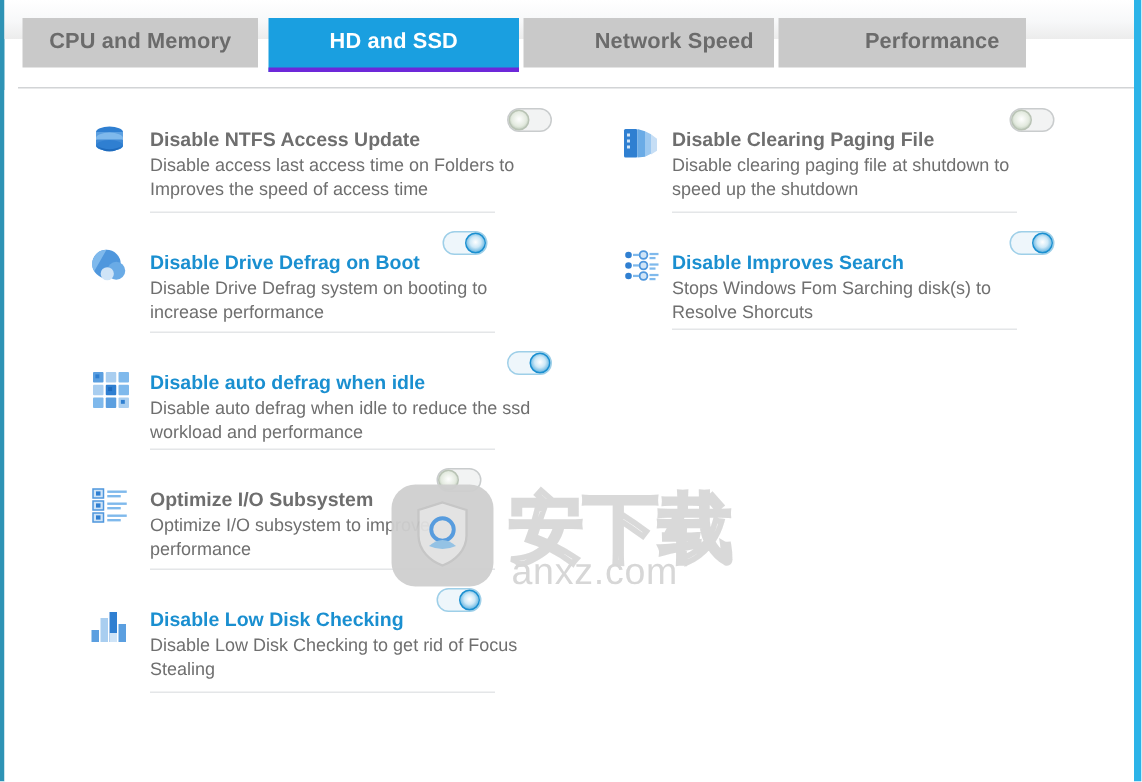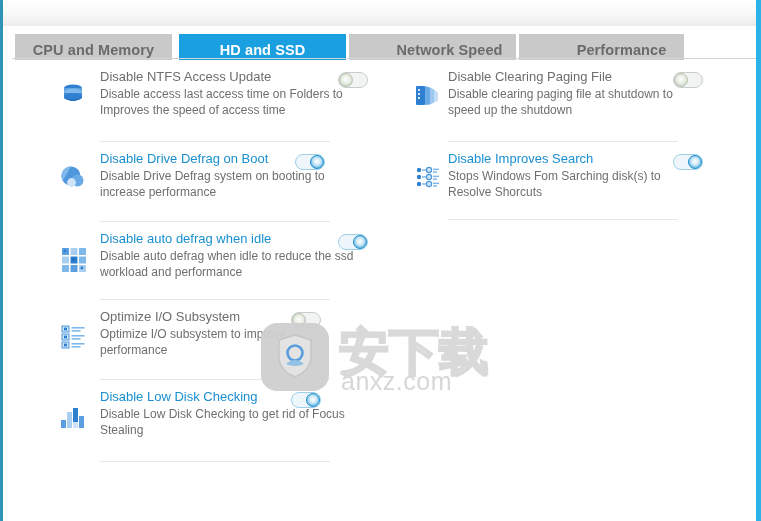--- a/index.html
+++ b/index.html
@@ -40,42 +40,42 @@
     position: absolute;
     left: 3px; top: 0;
     width: 753px; height: 26px;
     background: linear-gradient(180deg, #ffffff 0%, #f7f8f9 55%, #ececec 100%);
   }
 
   
   #tab-strip {
     position: absolute;
     left: 3px;
-    top: 34px;
+    top: 12px;
     width: 758px;
     height: 34px;
   }
   .tab {
     position: absolute;
     top: 0;
     height: 33px;
     line-height: 33px;
     text-align: center;
     font-size: 14.5px;
     font-weight: bold;
     color: #6b6b6b;
     background: #c9c9c9;
     cursor: default;
     letter-spacing: 0.1px;
     box-sizing: border-box;
   }
   .tab.active {
     background: #1a9fe0;
     color: #ffffff;
-    border-bottom: 3px solid #0f172a;
+    border-bottom: 3px solid #6d28d9;
     height: 36px;
     line-height: 33px;
   }
   #tab-0 { left: 12px;  width: 157px; }
   #tab-1 { left: 176px; width: 167px; }
   #tab-2 { left: 346px; width: 167px; padding-left: 34px; }
   #tab-3 { left: 516px; width: 165px; padding-left: 40px; }
 
   .tab-underline {
     position: absolute;
@@ -135,24 +135,24 @@
   .row-body {
     position: absolute;
     left: 52px;
     top: 8px;
     width: 300px;
   }
   #column-right .row-body { left: 45px; }
 
   .row-title {
     font-size: 13px;
-    font-weight: normal;
+    font-weight: bold;
     color: #6e6e6e;
     line-height: 17px;
-    margin: 0 0 2px 0;
+    margin: 16px 0 2px 0;
     display: inline-block;
     vertical-align: middle;
   }
   .row-title.on { color: #1a8fd0; }
 
   .row-desc {
     font-size: 12px;
     color: #6f6f6f;
     line-height: 15.5px;
     margin: 0;

